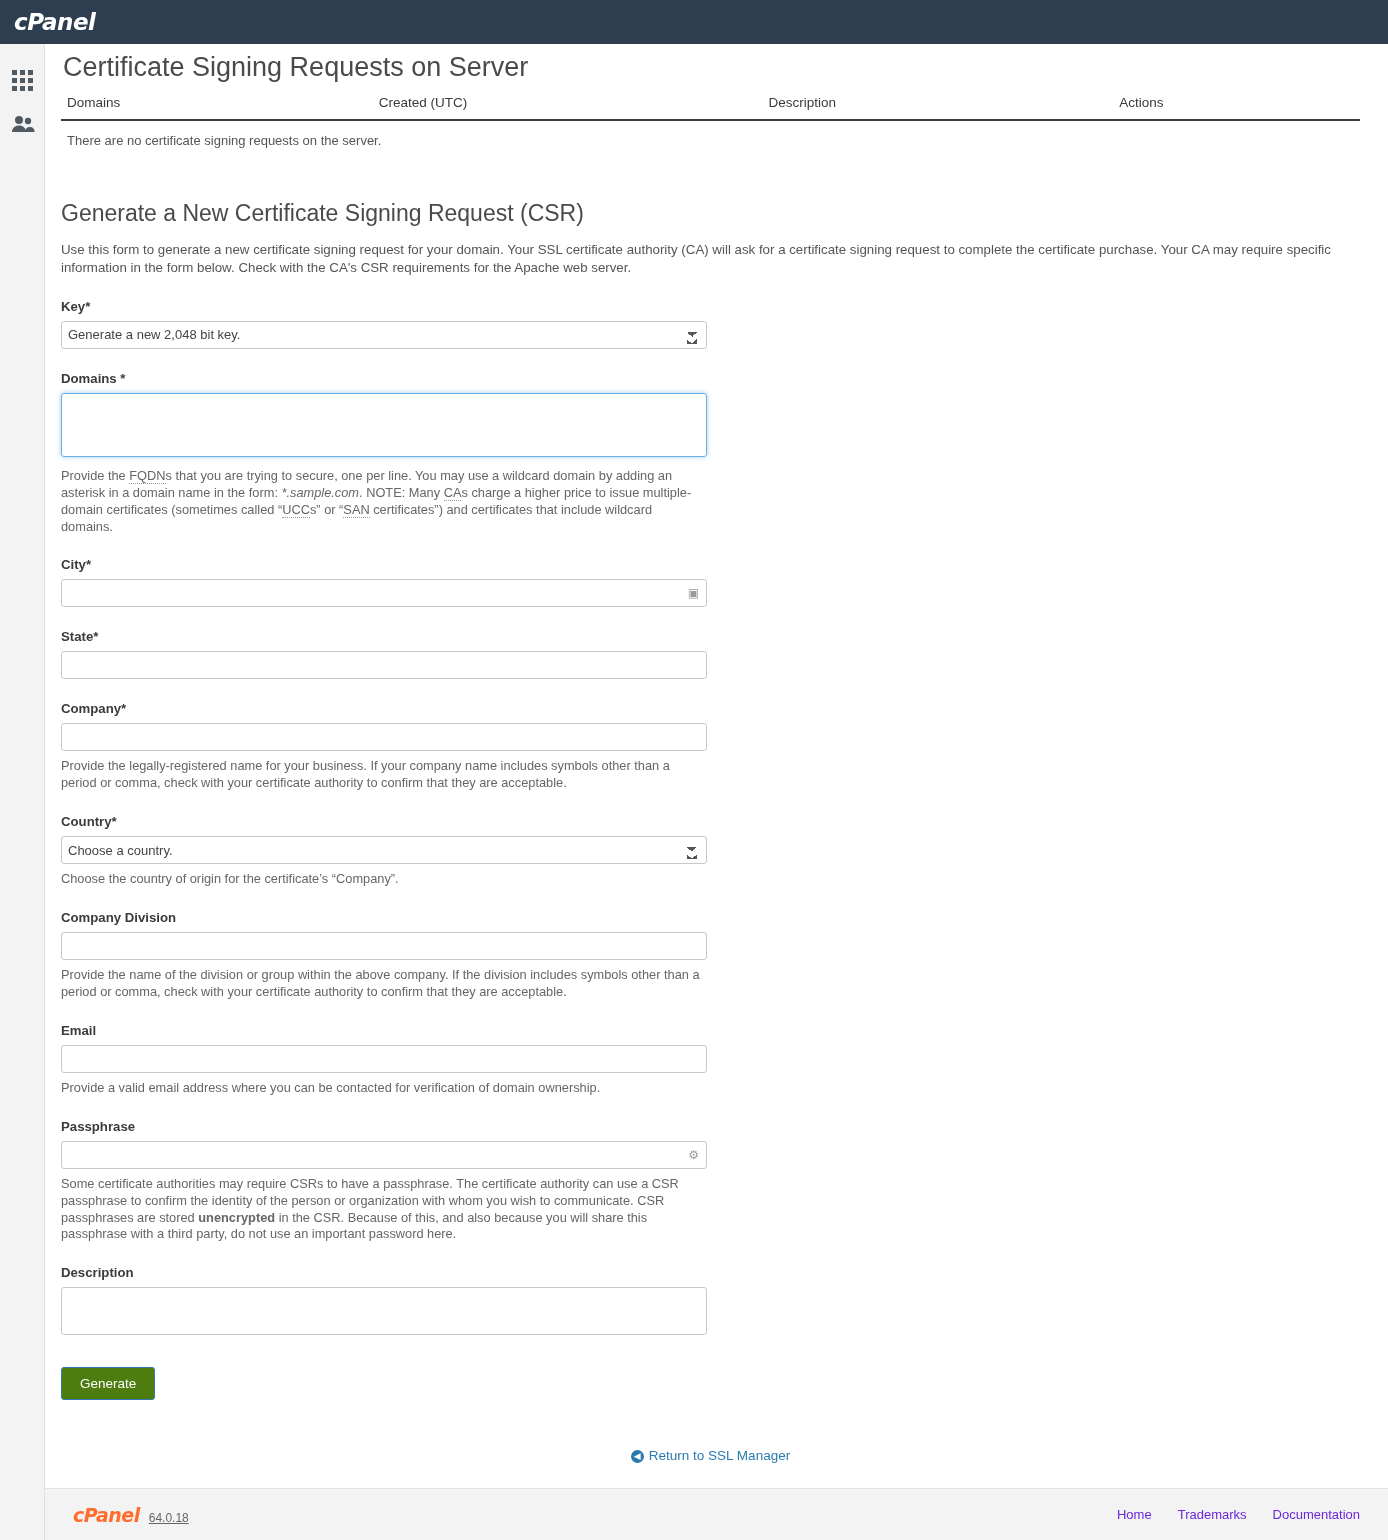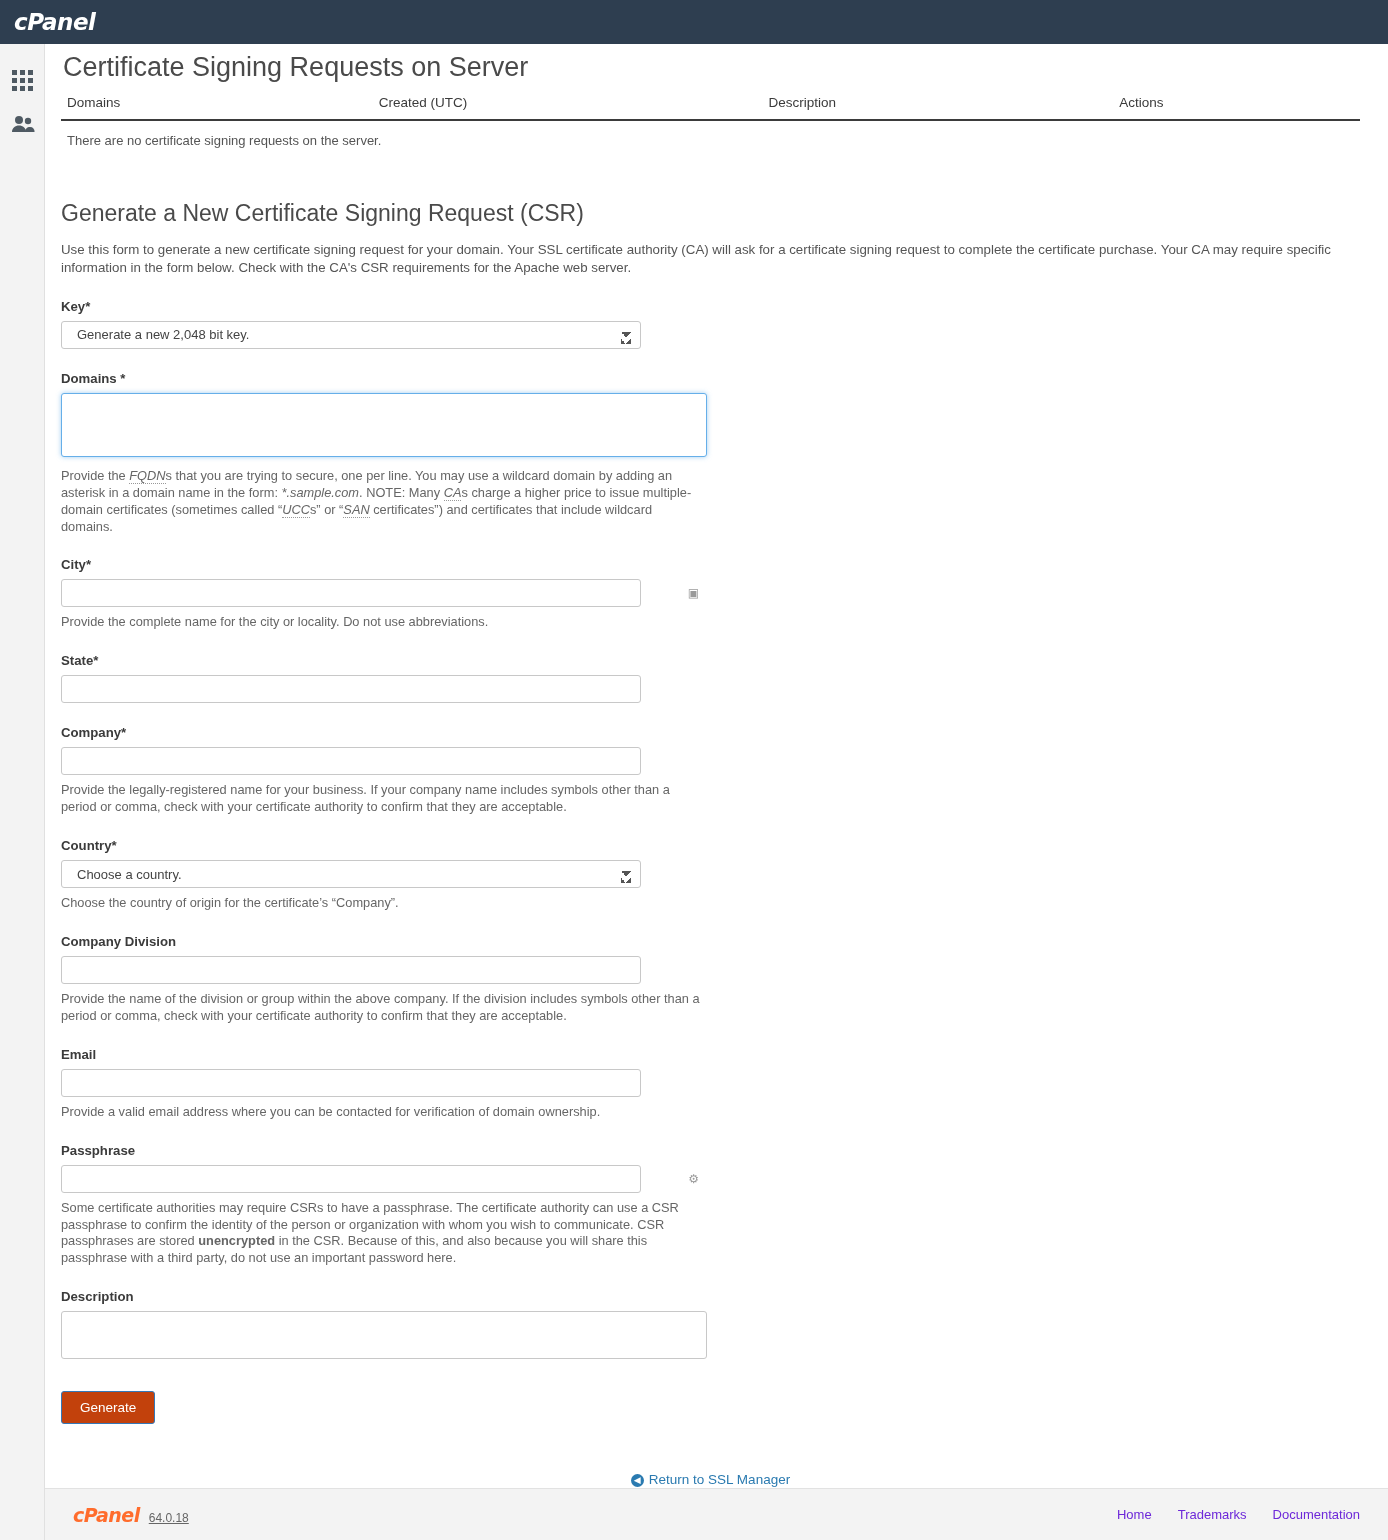--- a/index.html
+++ b/index.html
@@ -67,28 +67,28 @@
 
   .form { margin-top: 18px; max-width: 646px; }
   .field { margin-bottom: 0; }
   label.flabel {
     display: block; font-size: 13.2px; font-weight: bold; color: #3b3b3b;
     margin: 22px 0 7px 0;
   }
   .help {
     font-size: 12.8px; line-height: 1.32; color: #666; margin: 7px 0 0 0;
   }
-  .help .abbr { border-bottom: 1px dotted #999; font-style: italic; }
+  .help .abbr { border-bottom: 1px dotted #999; }
   .help em { font-style: italic; text-align: center; }
   .help b { font-weight: bold; }
 
   select.ctl, input.ctl {
-    width: 580px; height: 28px; font-size: 13px; color: #444;
+    width: 646px; height: 28px; font-size: 13px; color: #444;
     border: 1px solid #c8c8c8; border-radius: 3px; background: #fff;
-    padding: 3px 15px; font-family: "Liberation Sans", sans-serif;
+    padding: 3px 6px; font-family: "Liberation Sans", sans-serif;
   }
   select.ctl {
     -webkit-appearance: none; appearance: none;
     background-image:
       linear-gradient(45deg, transparent 50%, #555 50%),
       linear-gradient(135deg, #555 50%, transparent 50%),
       linear-gradient(45deg, #555 50%, transparent 50%),
       linear-gradient(135deg, transparent 50%, #555 50%);
     background-position:
       calc(100% - 14px) 10px, calc(100% - 9px) 10px,
@@ -105,21 +105,21 @@
     width: 646px; height: 64px; border: 1px solid #c8c8c8; border-radius: 3px;
     font-size: 13px; padding: 6px 8px; color: #444; resize: none;
     font-family: "Liberation Sans", sans-serif;
   }
   textarea.focused {
     border: 1px solid #66afe9; box-shadow: 0 0 5px rgba(102,175,233,.6);
     outline: none;
   }
   .btn-generate {
     margin-top: 28px;
-    background: #c2410c; border: 1px solid #3478b8; color: #fff;
+    background: #4d7c0f; border: 1px solid #3478b8; color: #fff;
     font-size: 13.5px; padding: 8px 18px; border-radius: 3px; cursor: pointer;
     font-family: "Liberation Sans", sans-serif;
   }
 
   .return-link {
     text-align: center; margin-top: 48px; font-size: 13.5px;
   }
   .return-link a { color: #2a7ab0; text-decoration: none; }
   .return-link .back-arrow {
     display: inline-block; width: 13px; height: 13px; border-radius: 50%;
@@ -217,21 +217,20 @@
         <p class="help"><span>Provide the </span><span class="abbr">FQDN</span><span>s that you are trying to secure, one per line. You may use a wildcard domain by adding an asterisk in a domain name in the form: </span><em>*.sample.com</em><span>. NOTE: Many </span><span class="abbr">CA</span><span>s charge a higher price to issue multiple-domain certificates (sometimes called “</span><span class="abbr">UCC</span><span>s” or “</span><span class="abbr">SAN</span><span> certificates”) and certificates that include wildcard domains.</span></p>
       </div>
 
       
       <div class="field">
         <label class="flabel">City*</label>
         <div class="input-wrap">
           <input class="ctl" type="text" value="" style="">
           <span class="inner-icon">▣</span>
         </div>
-        <p class="help">Provide the complete name for the city or locality. Do not use abbreviations.</p>
       </div>
 
       
       <div class="field">
         <label class="flabel">State*</label>
         <input class="ctl" type="text" value="" style="">
       </div>
 
       
       <div class="field">

